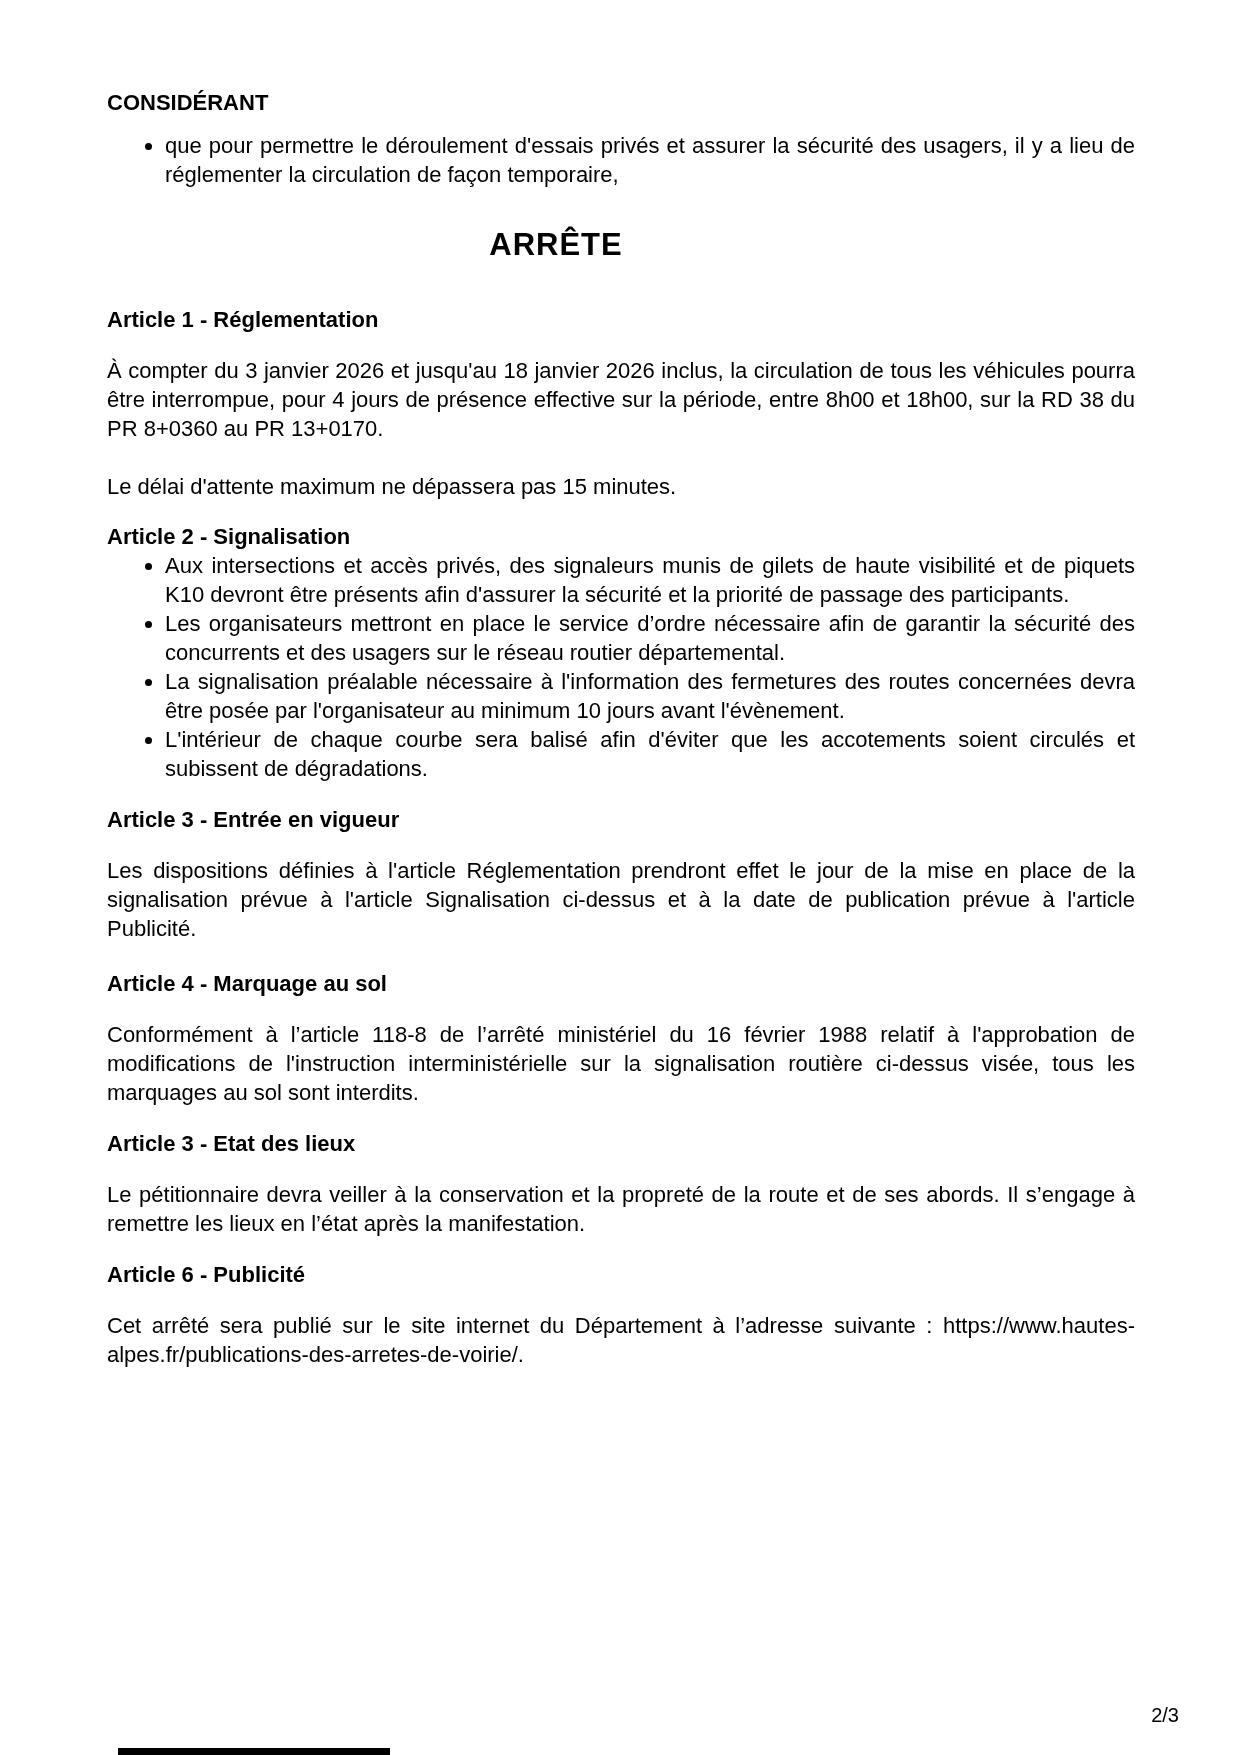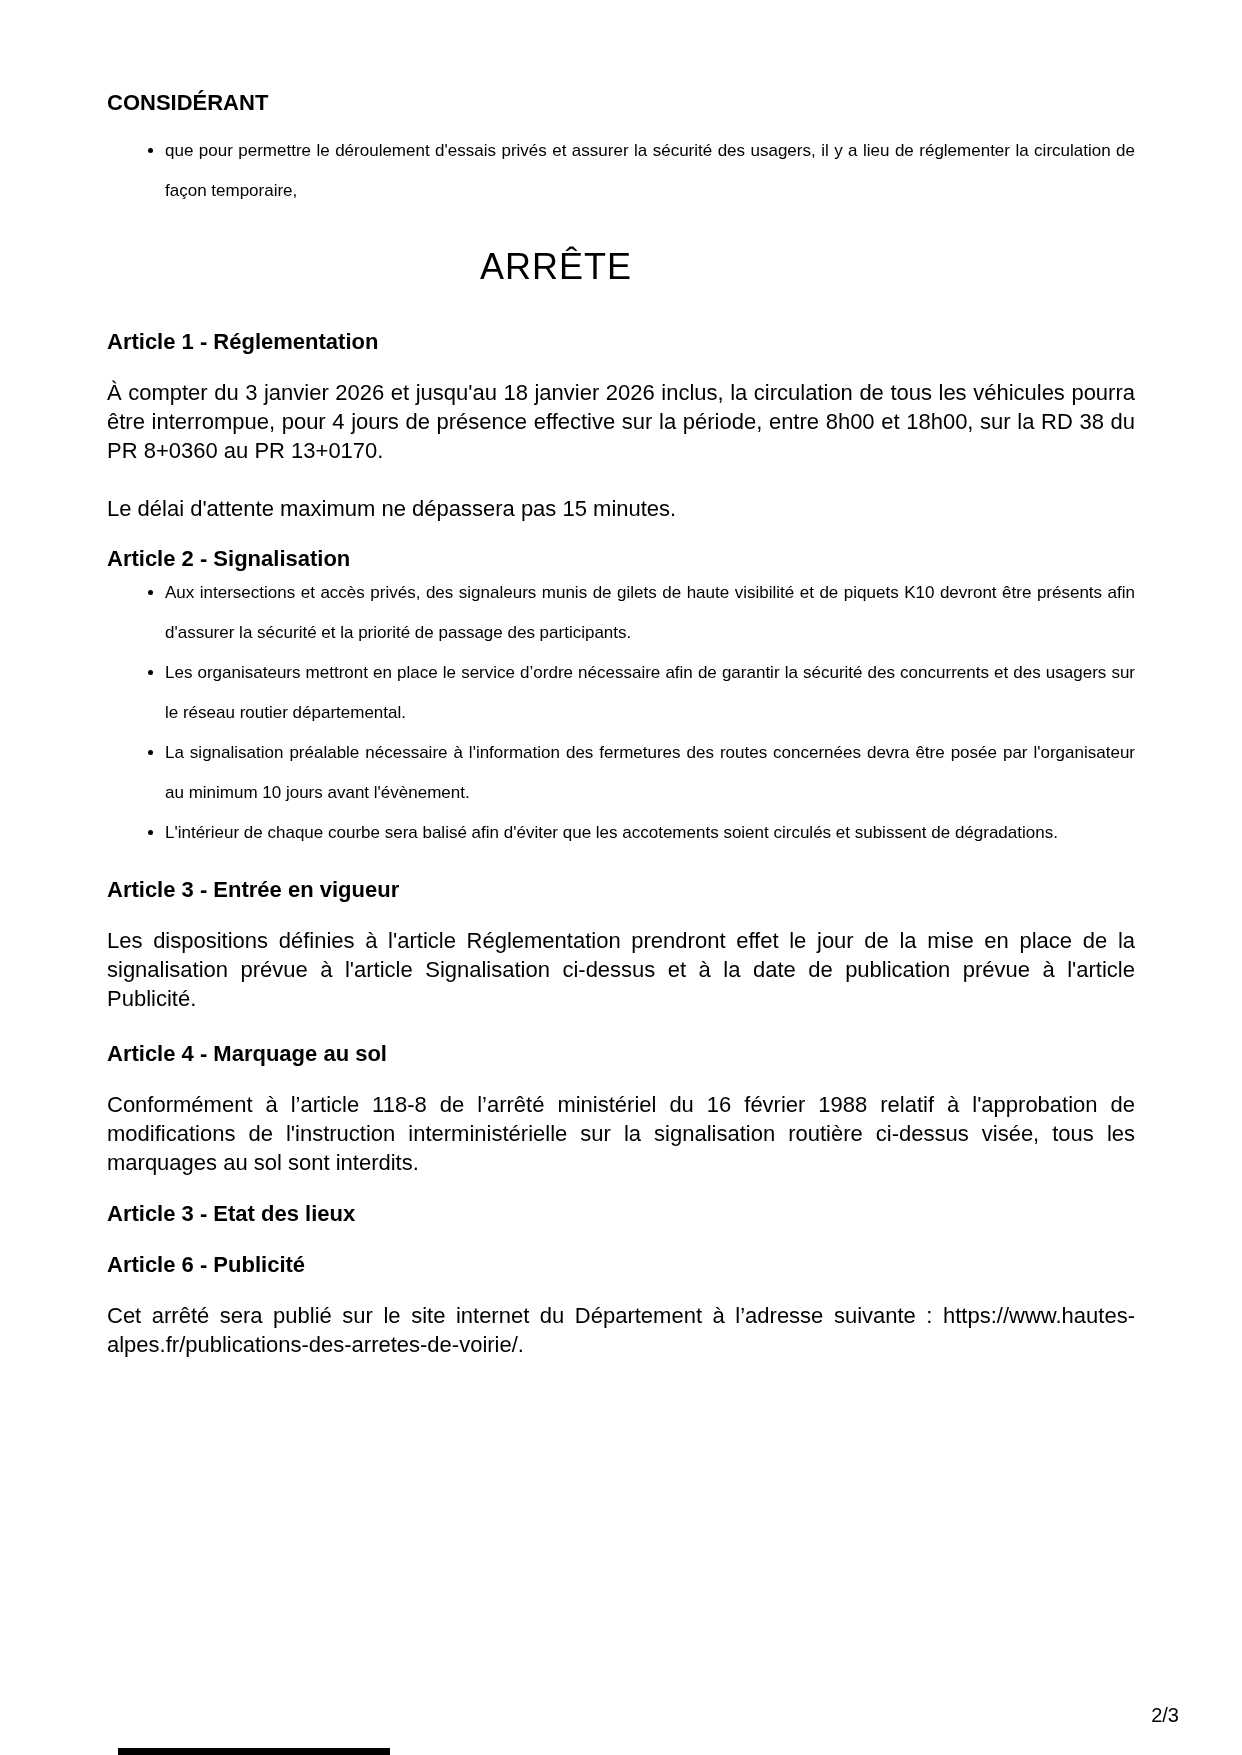--- a/index.html
+++ b/index.html
@@ -36,30 +36,30 @@
     font-size: 22px;
     line-height: 29px;
     font-weight: bold;
     text-align: left;
   }
   .doc-list {
     list-style: disc outside;
     padding-left: 58px;
   }
   .doc-list li {
-    font-size: 17px;
-    line-height: 40px;
+    font-size: 22px;
+    line-height: 29px;
     text-align: justify;
     text-justify: inter-word;
   }
   .arrete-title {
     margin-top: 36px;
-    font-size: 36px;
+    font-size: 31px;
     line-height: 40px;
-    font-weight: normal;
+    font-weight: bold;
     text-align: center;
     padding-right: 130px;
     letter-spacing: 1px;
   }
   .mt14 { margin-top: 14px; }
   .mt20 { margin-top: 20px; }
   .mt21 { margin-top: 21px; }
   .mt22 { margin-top: 22px; }
   .mt26 { margin-top: 26px; }
   .mt28 { margin-top: 28px; }
@@ -107,20 +107,21 @@
       <li>L'intérieur de chaque courbe sera balisé afin d'éviter que les accotements soient circulés et subissent de dégradations.</li>
     </ul>
 
     <h2 class="section-heading mt22">Article 3 - Entrée en vigueur</h2>
     <p class="body-text mt22">Les dispositions définies à l'article Réglementation prendront effet le jour de la mise en place de la signalisation prévue à l'article Signalisation ci-dessus et à la date de publication prévue à l'article Publicité.</p>
 
     <h2 class="section-heading mt26">Article 4 - Marquage au sol</h2>
     <p class="body-text mt22">Conformément à l’article 118-8 de l’arrêté ministériel du 16 février 1988 relatif à l'approbation de modifications de l'instruction interministérielle sur la signalisation routière ci-dessus visée, tous les marquages au sol sont interdits.</p>
 
     <h2 class="section-heading mt22">Article 3 - Etat des lieux</h2>
+    <p class="body-text mt22">Le pétitionnaire devra veiller à la conservation et la propreté de la route et de ses abords. Il s’engage à remettre les lieux en l’état après la manifestation.</p>
 
     <h2 class="section-heading mt22">Article 6 - Publicité</h2>
     <p class="body-text mt22">Cet arrêté sera publié sur le site internet du Département à l’adresse suivante : https://www.hautes-alpes.fr/publications-des-arretes-de-voirie/.</p>
 
   </div>
 
   <div class="page-number">2/3</div>
 
   <div class="scan-artifact-bar"></div>
 </div>

